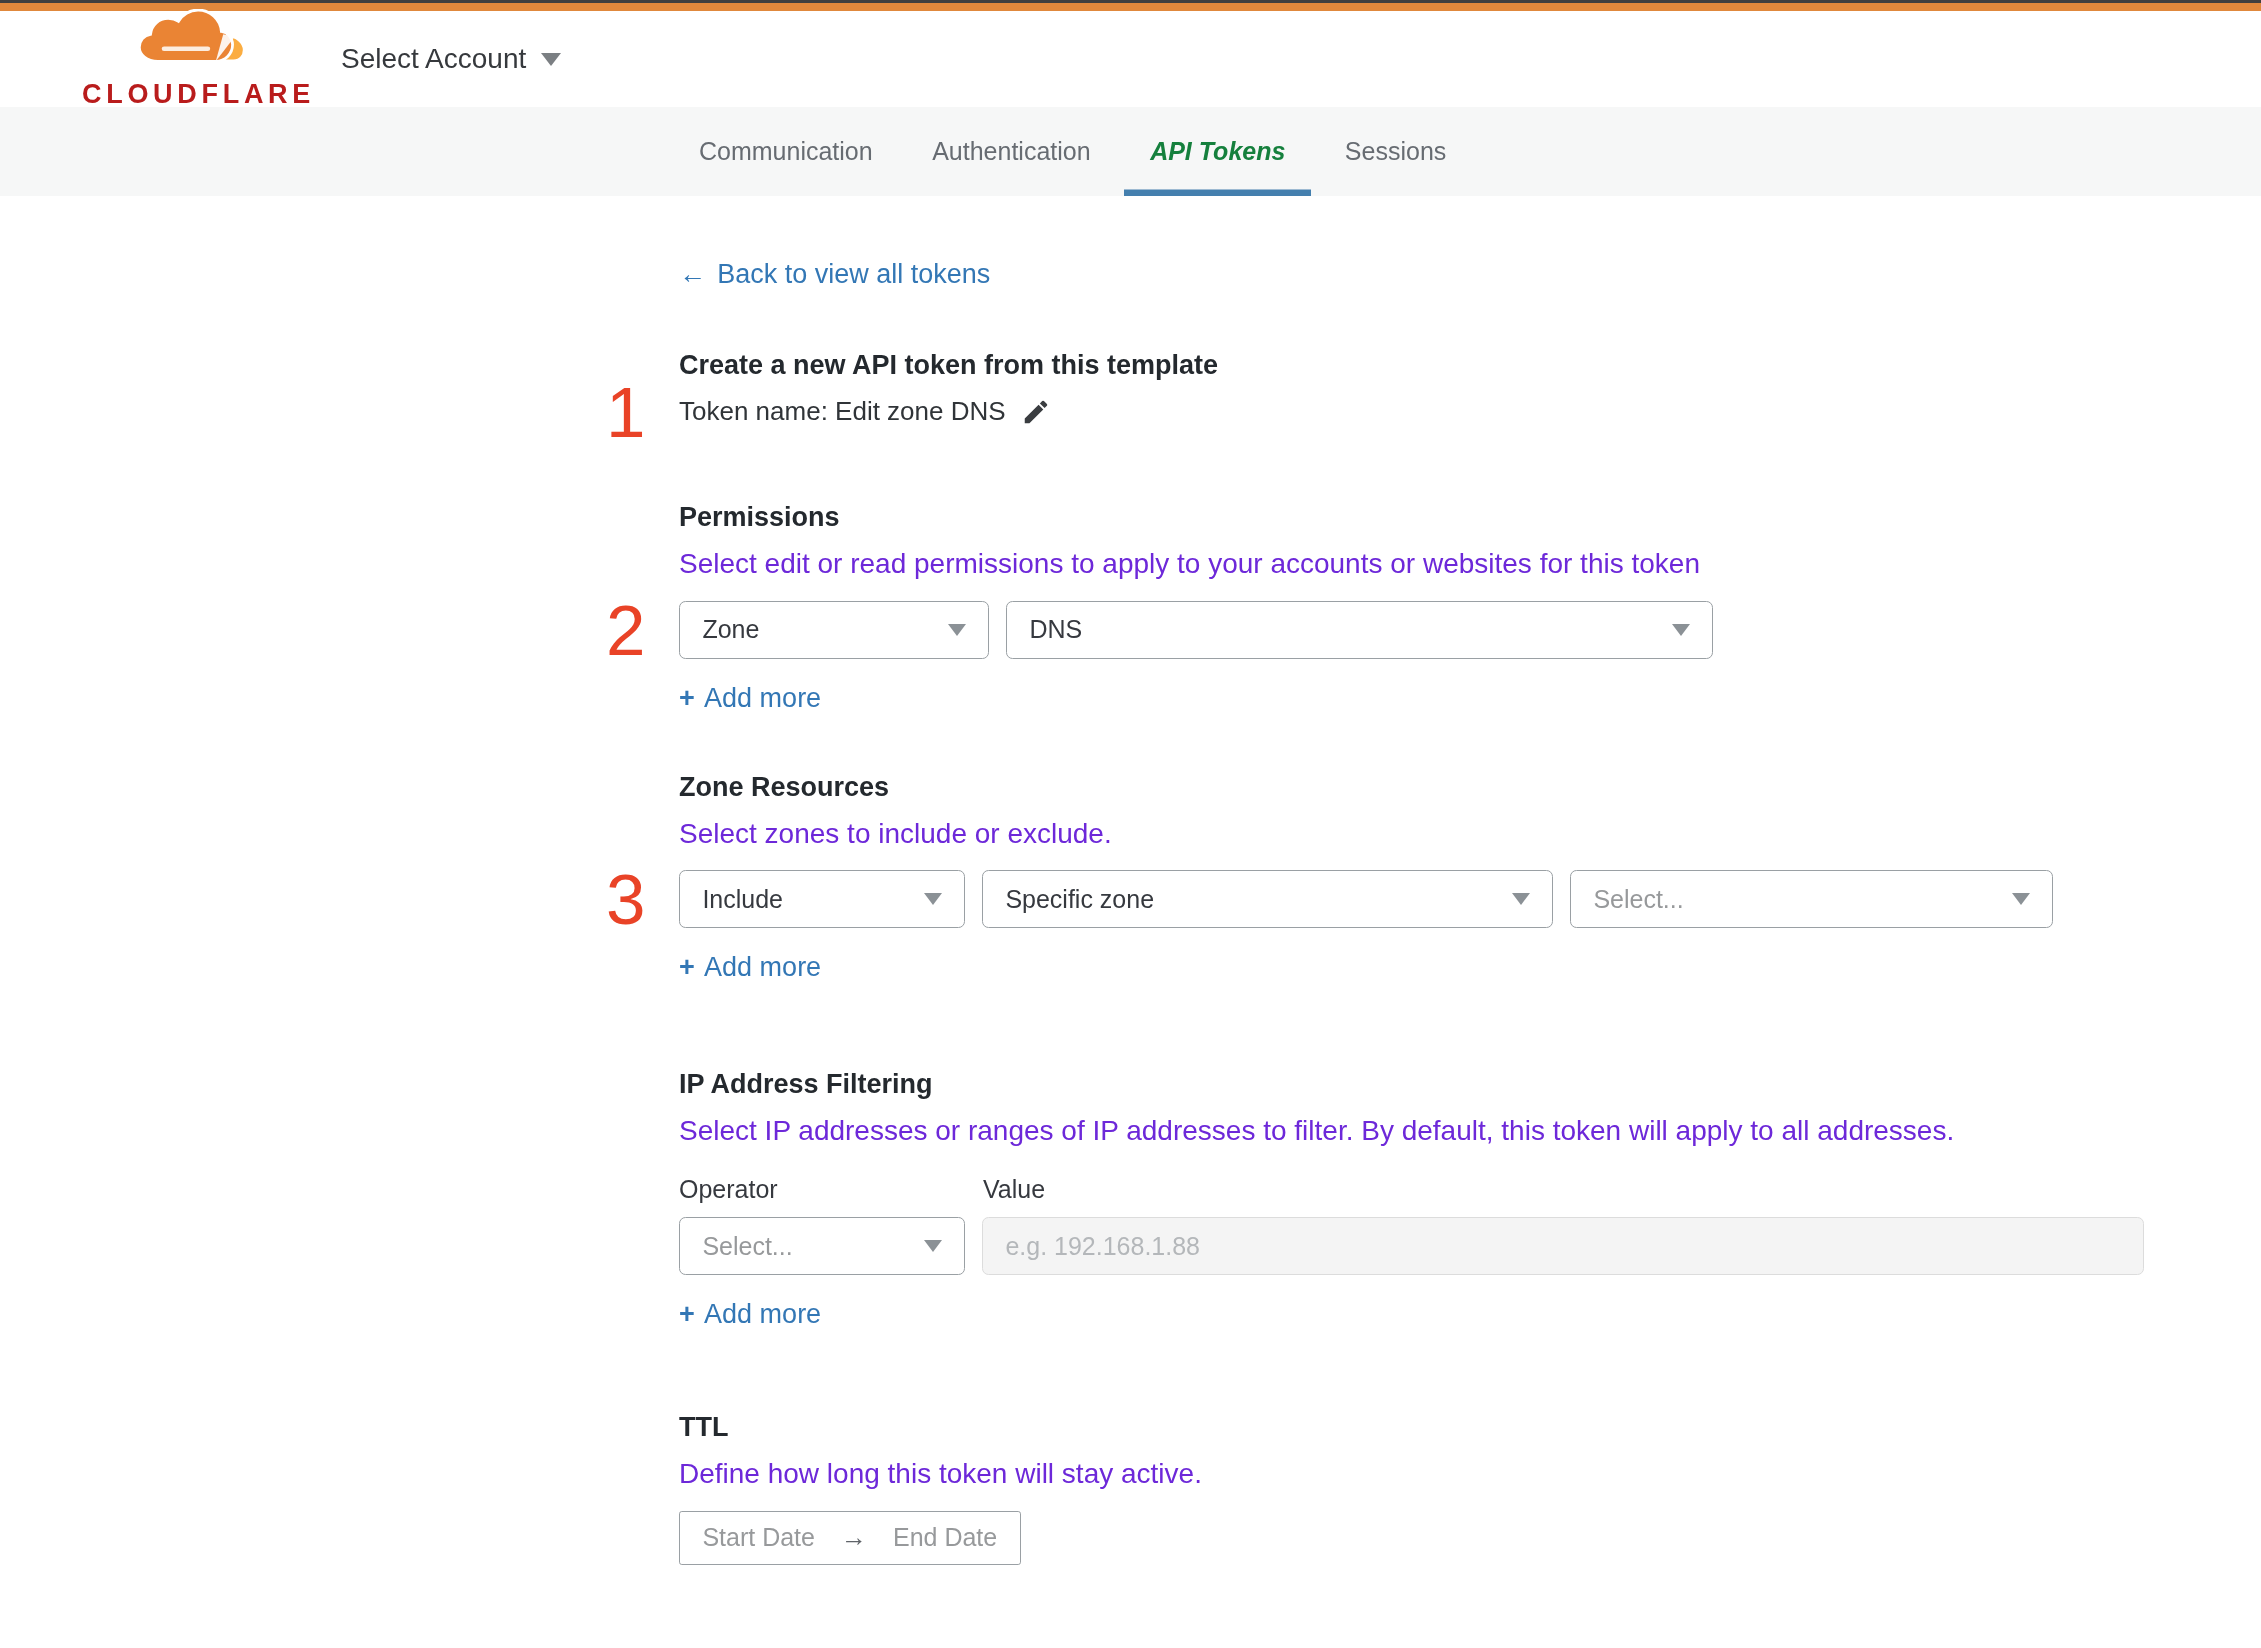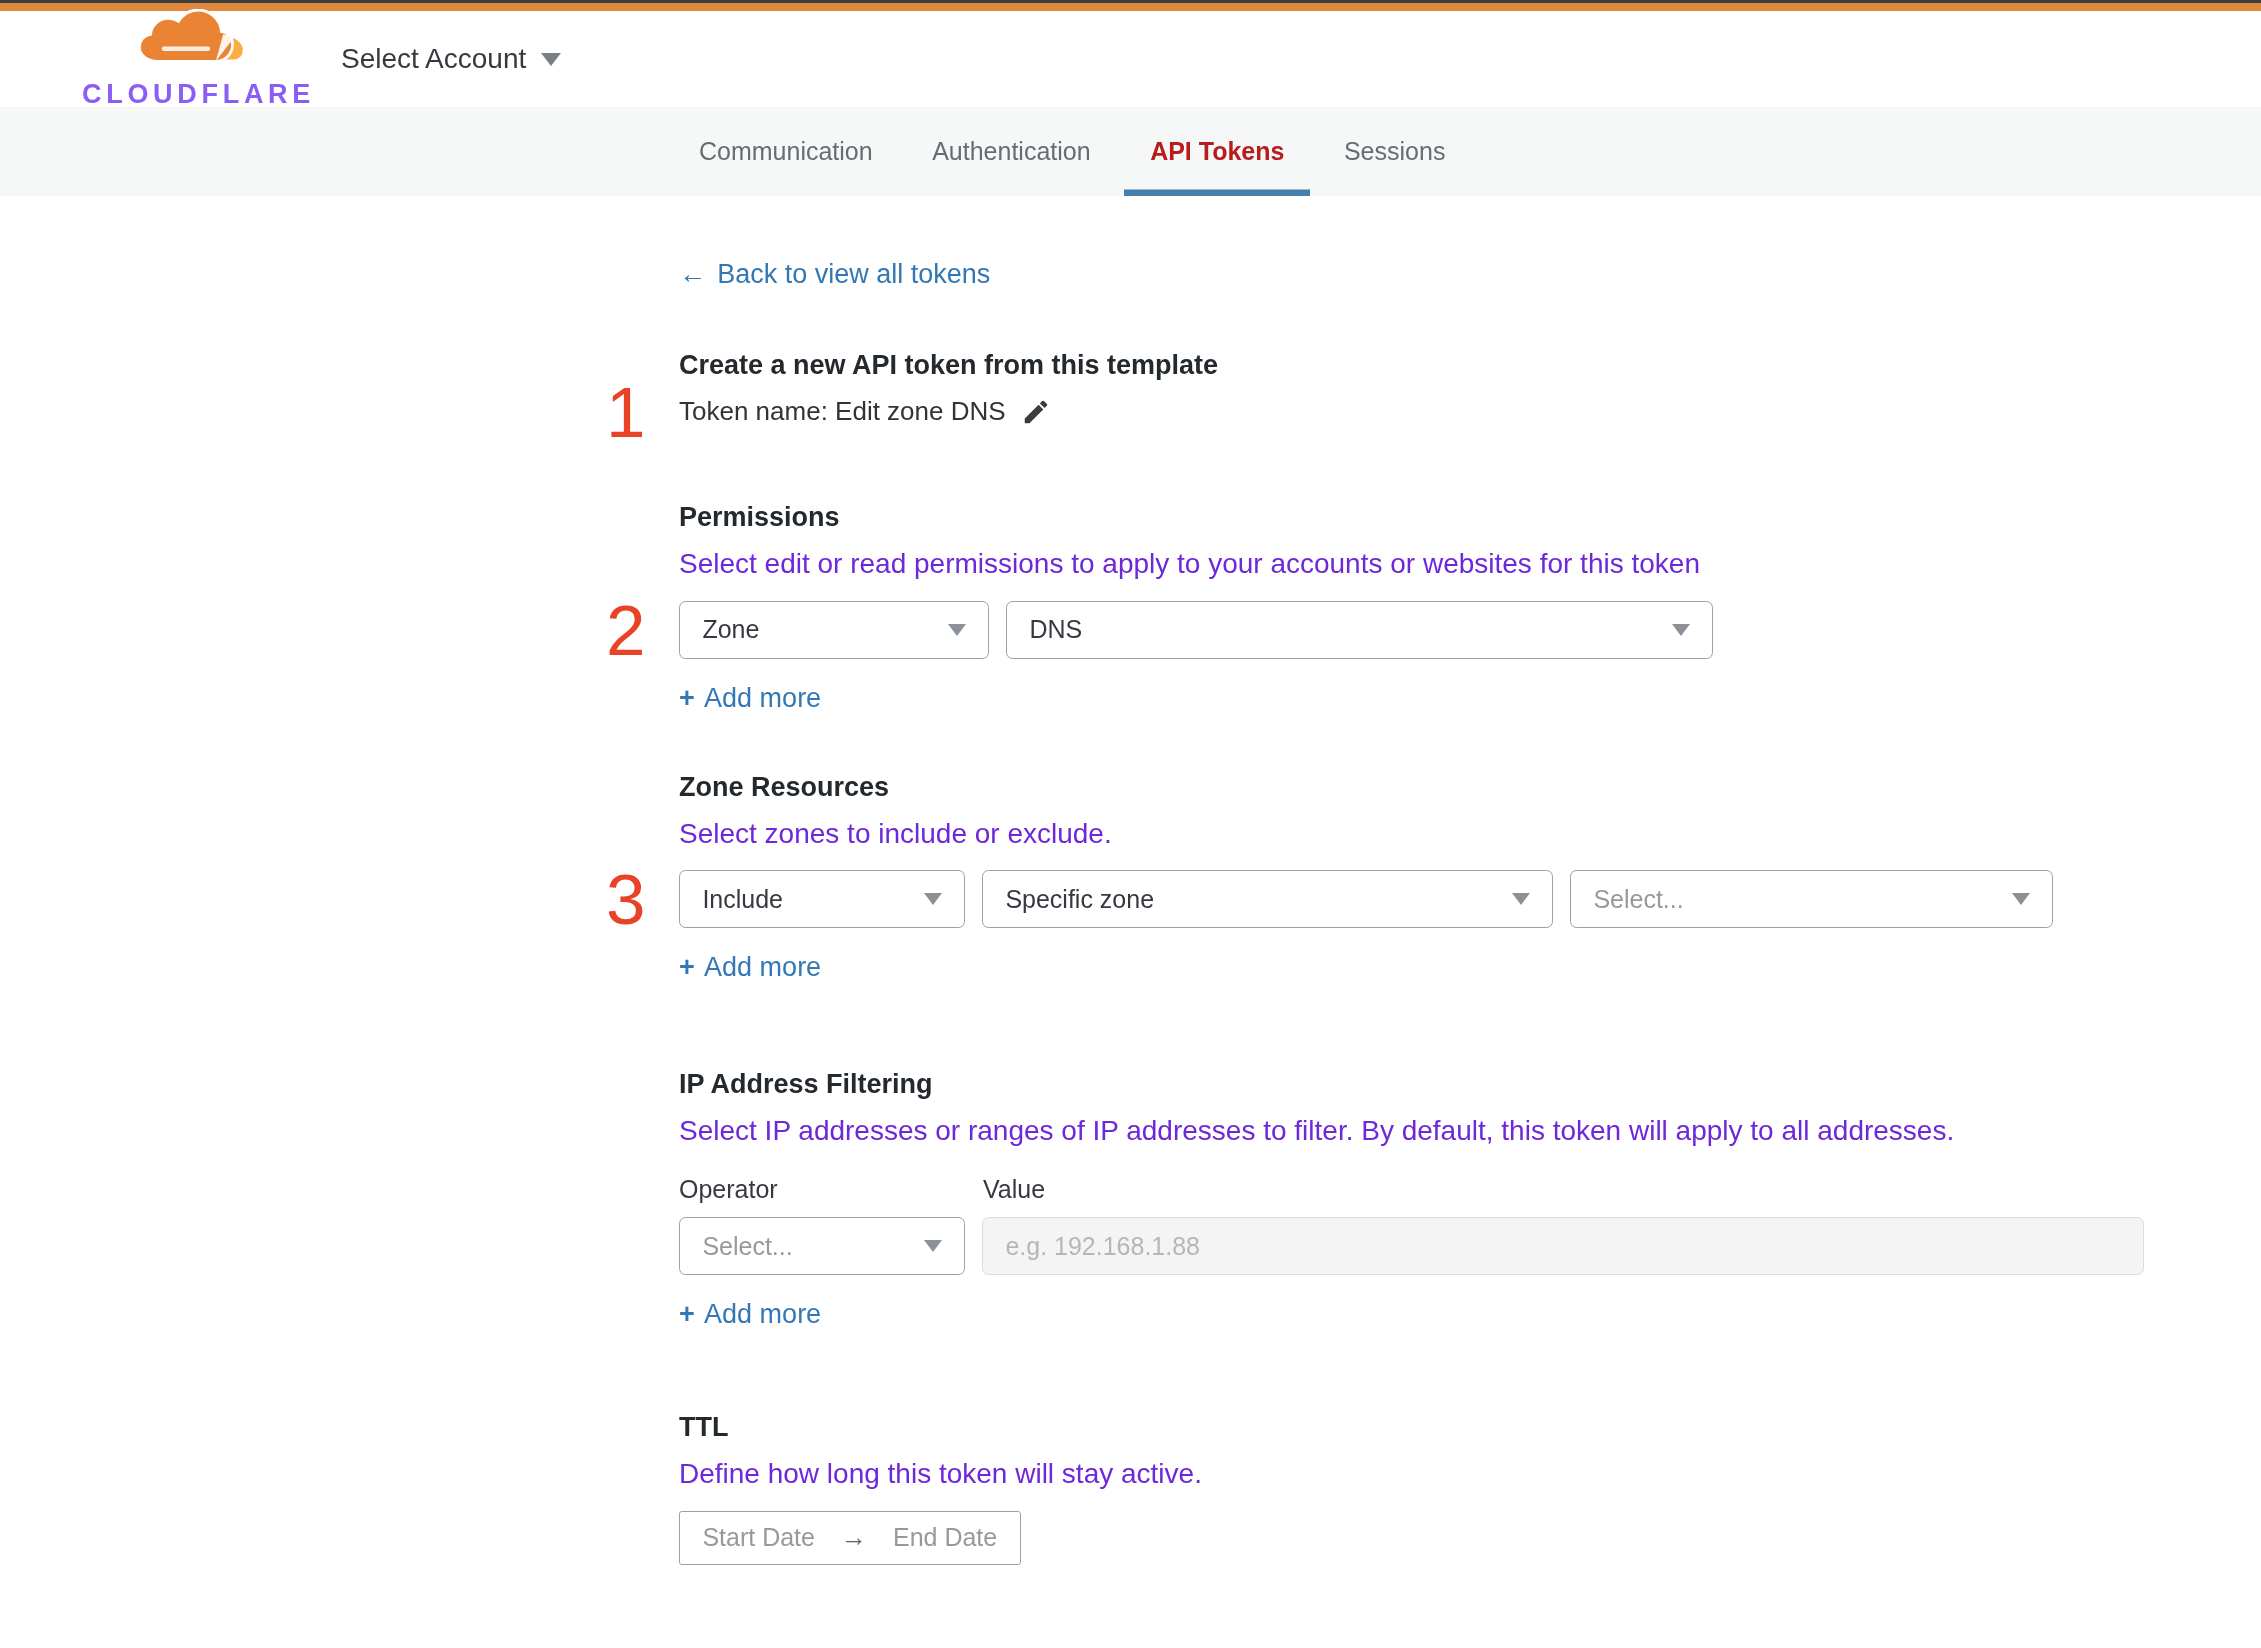--- a/index.html
+++ b/index.html
@@ -6,31 +6,31 @@
   html, body { width: 2262px; height: 1648px; overflow: hidden; background: #ffffff;
     font-family: "Liberation Sans", sans-serif; color: #303438; }
 
   .topbar-dark   { height: 2.8px; background: #3f3f3f; }
   .topbar-orange { height: 8.4px; background: #e0883c; }
 
   
   .header { height: 96px; background: #ffffff; display: flex; align-items: center; padding-left: 110px; }
   .logo { display: flex; flex-direction: column; align-items: center; width: 177px; }
   .logo svg { display: block; }
-  .wordmark { font-size: 27px; font-weight: 700; letter-spacing: 4.7px; color: #8b5cf6; margin-top: 12px; }
+  .wordmark { font-size: 27px; font-weight: 700; letter-spacing: 4.7px; color: #b91c1c; margin-top: 12px; }
   .account-select { display: flex; align-items: center; margin-left: 54px; cursor: pointer; }
   .account-select .label { font-size: 28px; color: #36393d; }
   .tri { width: 0; height: 0; border-left: 10.3px solid transparent; border-right: 10.3px solid transparent;
          border-top: 13px solid #7b7f83; margin-left: 15px; }
 
   
   .tabbar { height: 89px; background: #f6f7f7; display: flex; align-items: stretch; padding-left: 673px; }
   .tab { display: flex; align-items: center; padding: 0 26px; margin-right: 7.5px; font-size: 25px;
          color: #676c72; cursor: pointer; }
-  .tab.active { color: #b91c1c; font-weight: 600; box-shadow: inset 0 -6.5px 0 #447fae; }
+  .tab.active { color: #15803d; font-weight: 600; box-shadow: inset 0 -6.5px 0 #447fae; font-style: italic; }
 
   
   .content { margin-left: 679px; width: 1468px; padding-top: 63px; }
 
   .back-link { display: inline-flex; align-items: center; gap: 11.2px; font-size: 27px; color: #3377b5;
                text-decoration: none; cursor: pointer; }
 
   .section { position: relative; }
   h2 { font-size: 27px; font-weight: 700; color: #24292e; }
   .desc { font-size: 28px; color: #6d28d9; margin-top: 15px; }

